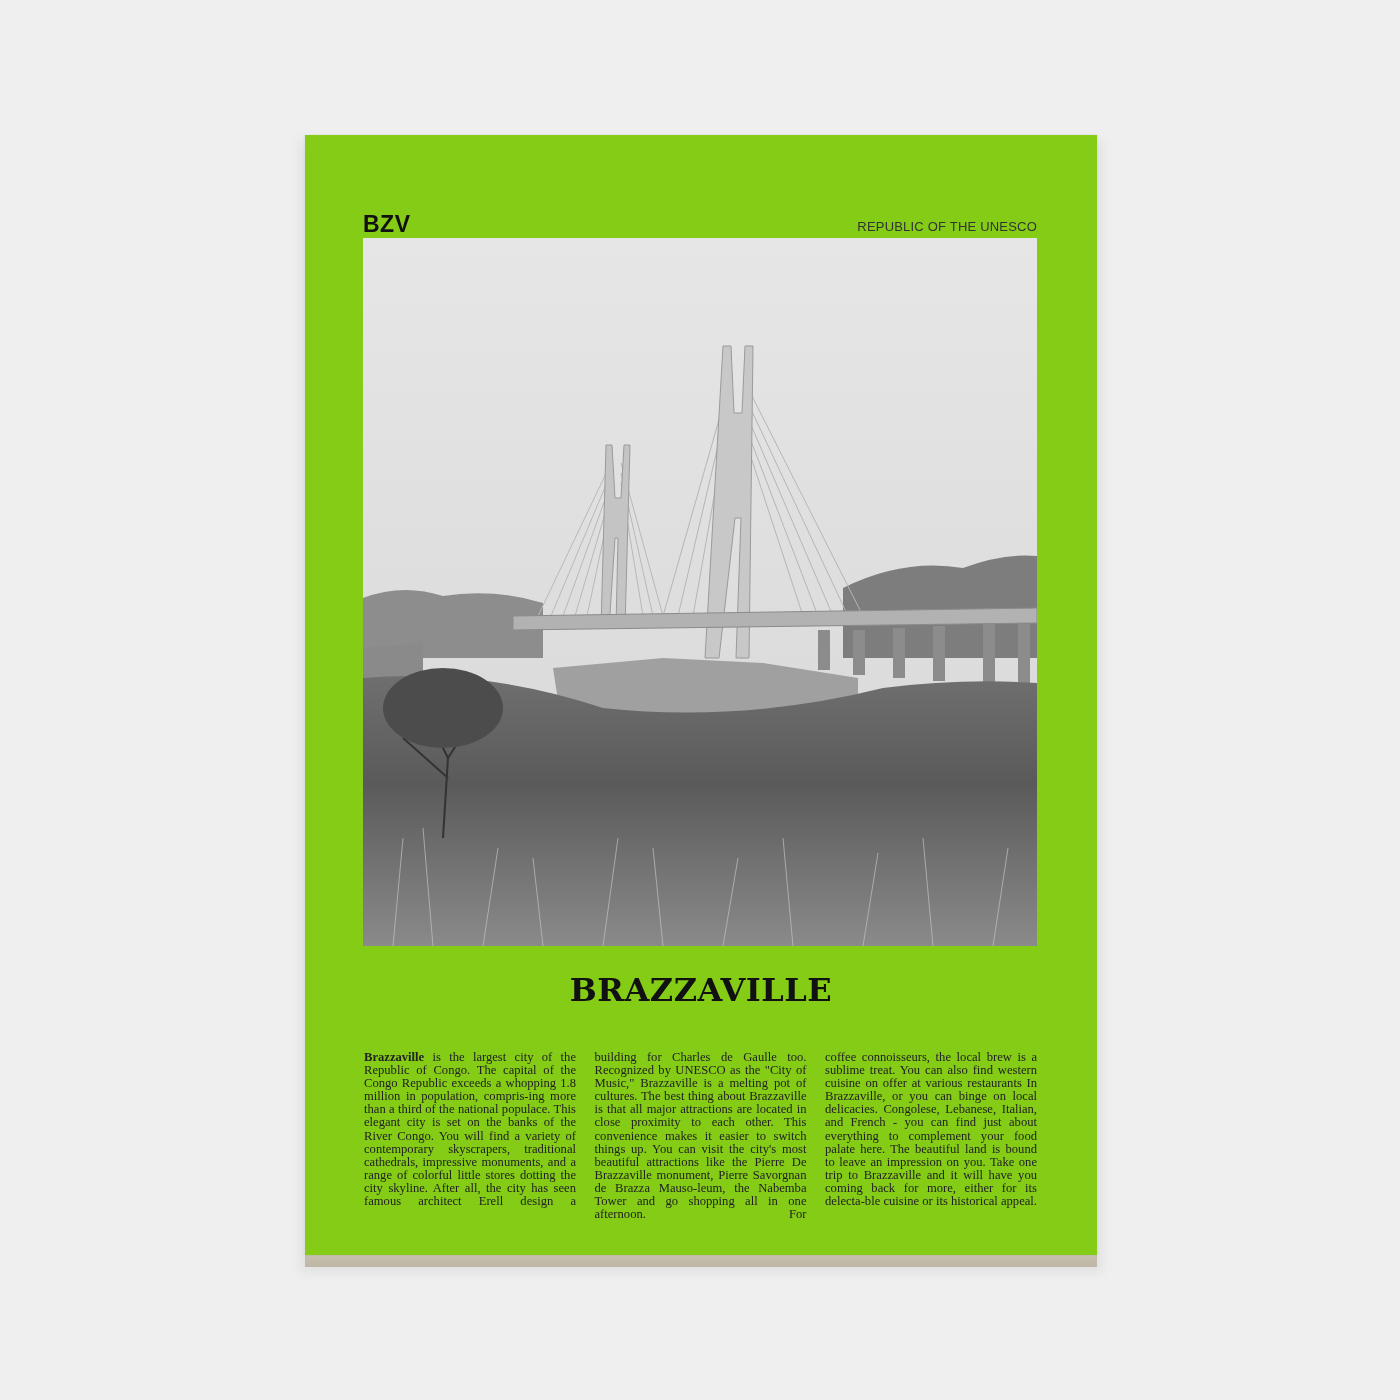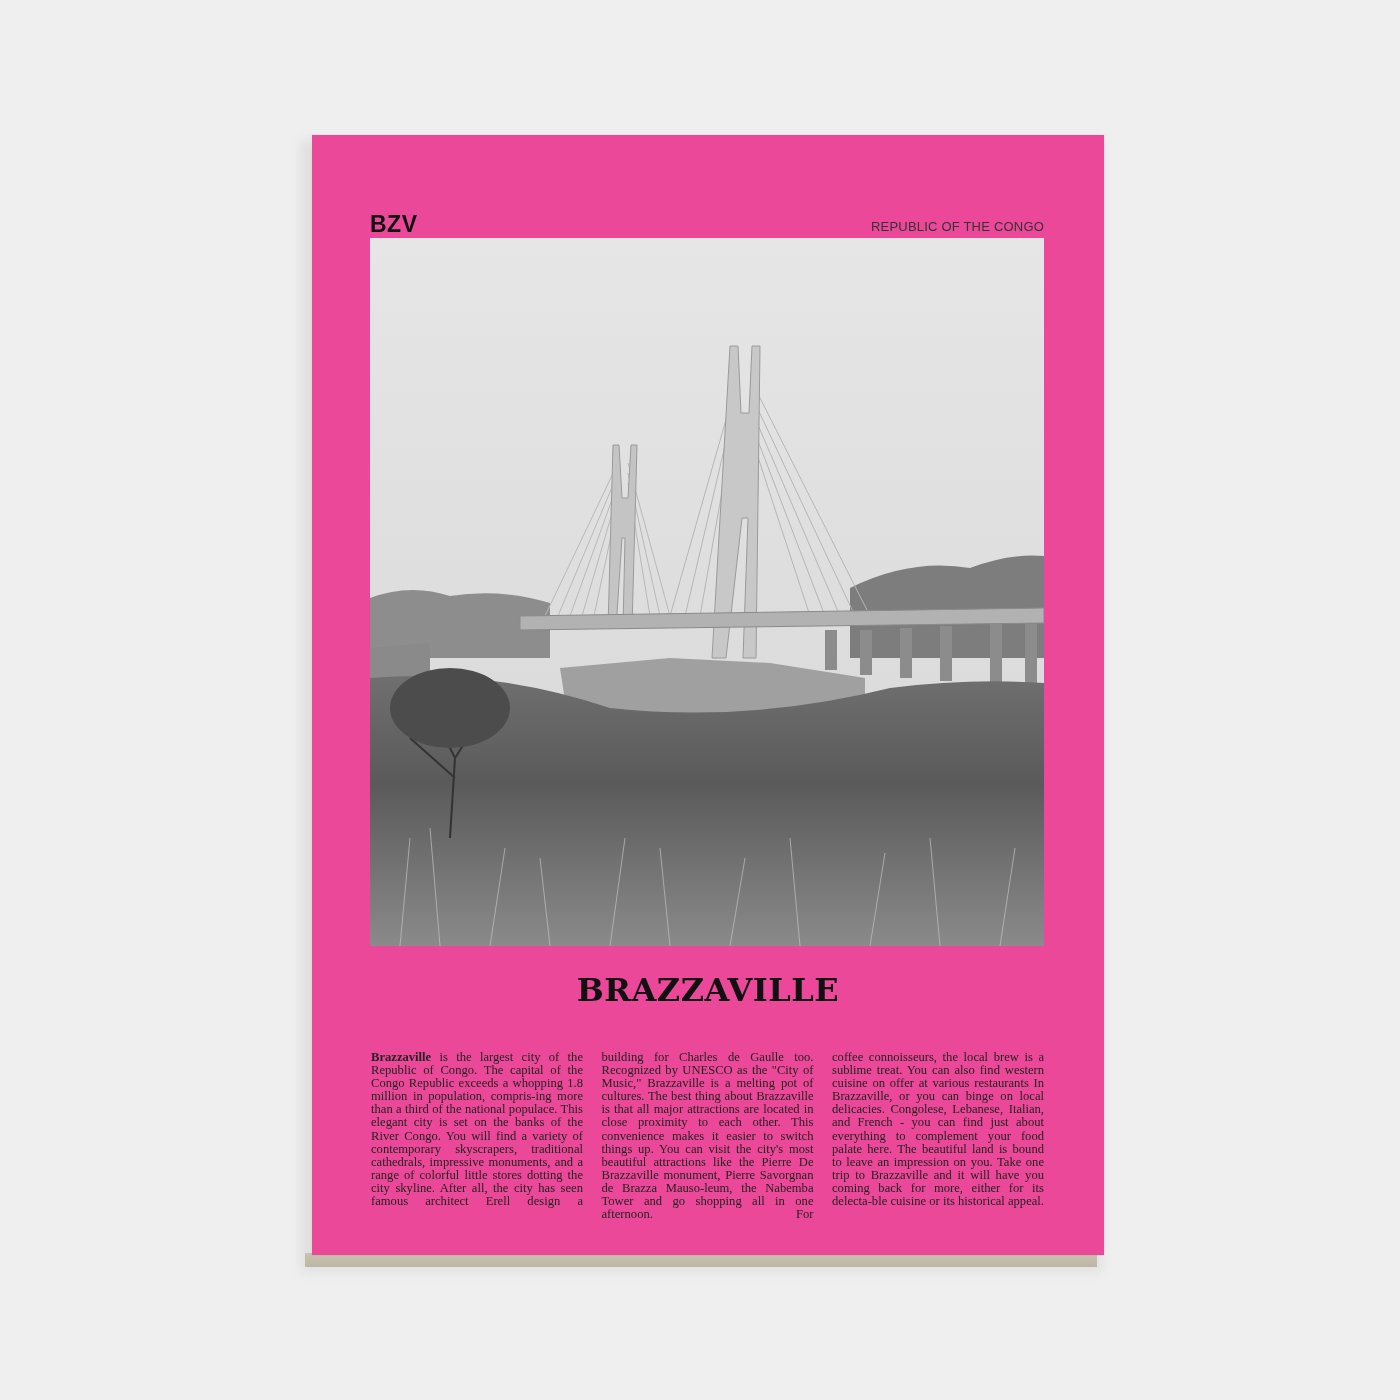--- a/index.html
+++ b/index.html
@@ -9,22 +9,22 @@
   }
   .poster-shadow {
     position:absolute; left:300px; top:140px; width:802px; height:1132px;
     background:rgba(0,0,0,0.06); filter:blur(6px);
   }
   .poster-edge {
     position:absolute; left:305px; top:1253px; width:792px; height:14px;
     background:linear-gradient(#c9c2b2,#bdb6a4);
   }
   .poster {
-    position:absolute; left:312px; top:135px; width:792px; height:1120px;
-    background:#ec4899;
+    position:absolute; left:305px; top:135px; width:792px; height:1120px;
+    background:#84cc16;
     box-shadow: 1px 0 2px rgba(0,0,0,0.05), -1px 0 2px rgba(0,0,0,0.04);
   }
   .code {
     position:absolute; left:58px; top:76px; font-weight:bold; font-size:23px;
     letter-spacing:0.5px; color:#111;
   }
   .country {
     position:absolute; right:60px; top:84px; font-size:13px; color:#333; letter-spacing:0.2px;
   }
   .photo {
@@ -47,21 +47,21 @@
   .col b { font-weight:bold; }
 </style>
 </head>
 <body>
 
 <div class="poster-shadow"></div>
 <div class="poster-edge"></div>
 
 <div class="poster">
   <div class="code">BZV</div>
-  <div class="country">REPUBLIC OF THE CONGO</div>
+  <div class="country">REPUBLIC OF THE UNESCO</div>
 
   <div class="photo" title="Black and white photo of a cable-stayed bridge with two towers over grassland and buildings">
     <svg width="674" height="708" viewBox="0 0 674 708" xmlns="http://www.w3.org/2000/svg">
       <defs>
         <linearGradient id="sky" x1="0" y1="0" x2="0" y2="1">
           <stop offset="0" stop-color="#e6e6e6"></stop>
           <stop offset="1" stop-color="#d6d6d6"></stop>
         </linearGradient>
         <linearGradient id="ground" x1="0" y1="0" x2="0" y2="1">
           <stop offset="0" stop-color="#6f6f6f"></stop>

